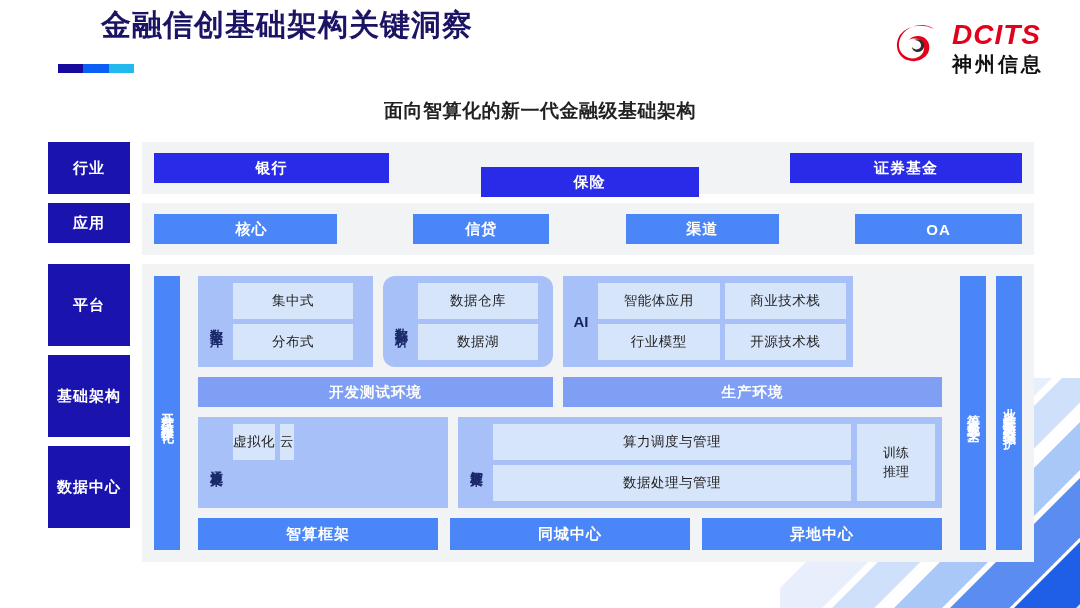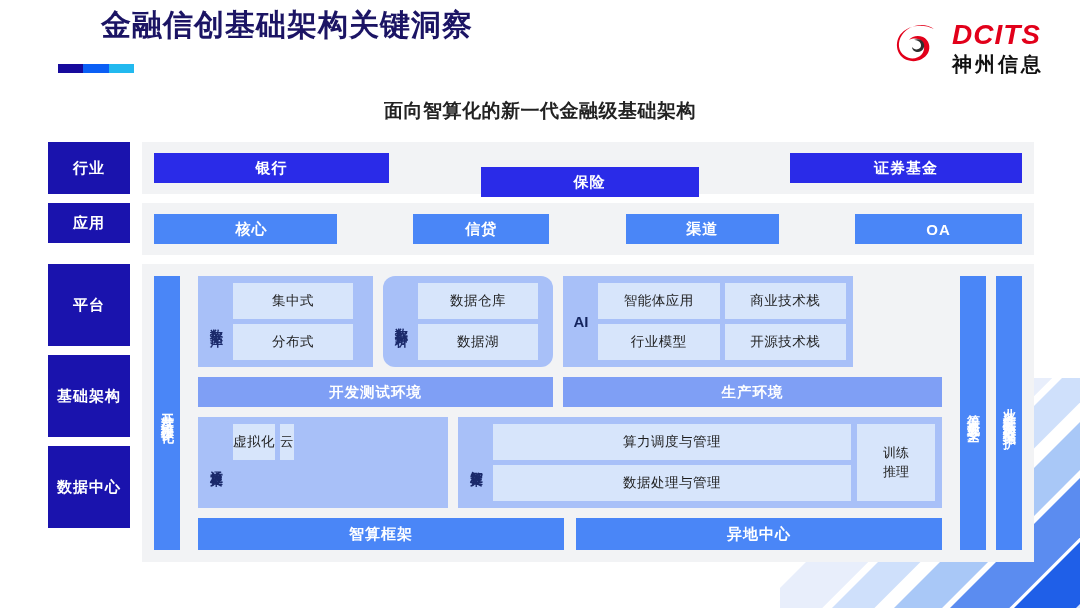--- a/index.html
+++ b/index.html
@@ -301,20 +301,21 @@
                   <span>训练</span>
                   <span>推理</span>
                 </div>
               </div>
             </div>
 
           </div>
 
           <div class="ctr-row">
             <div class="ctr">智算框架</div>
+            <div class="ctr">同城中心</div>
             <div class="ctr">异地中心</div>
           </div>
 
         </div>
 
         <div class="vbar tall vbar-r1">等保合规安全</div>
         <div class="vbar tall vbar-r2">业务连续性及数据保护</div>
 
       </div>
     </div>

